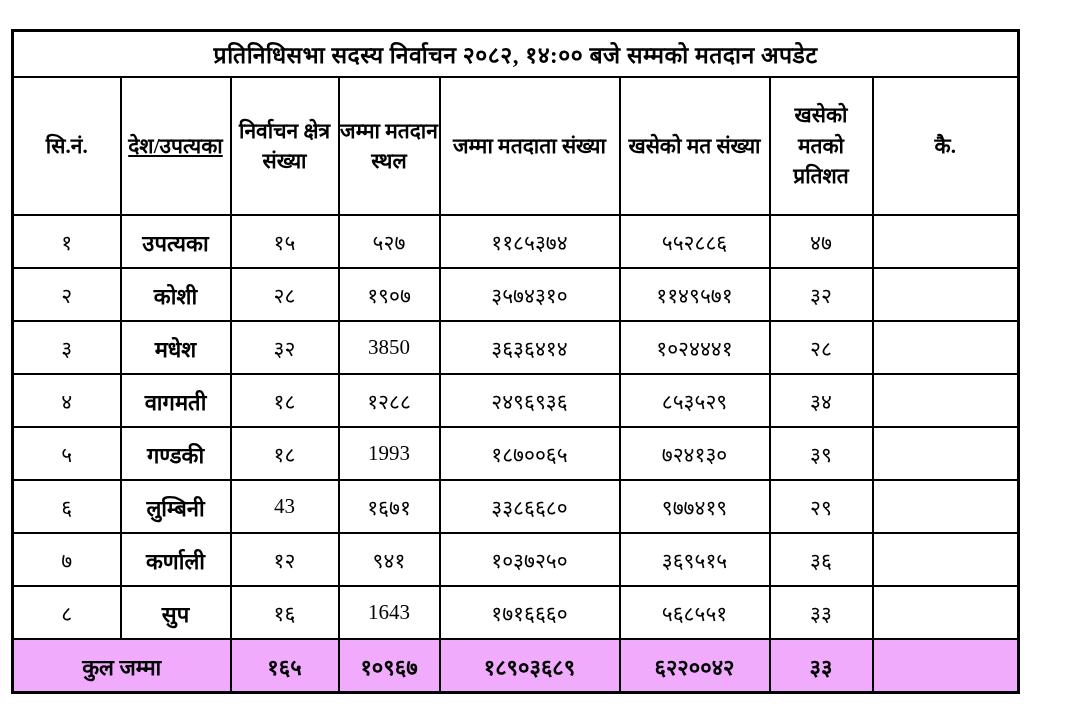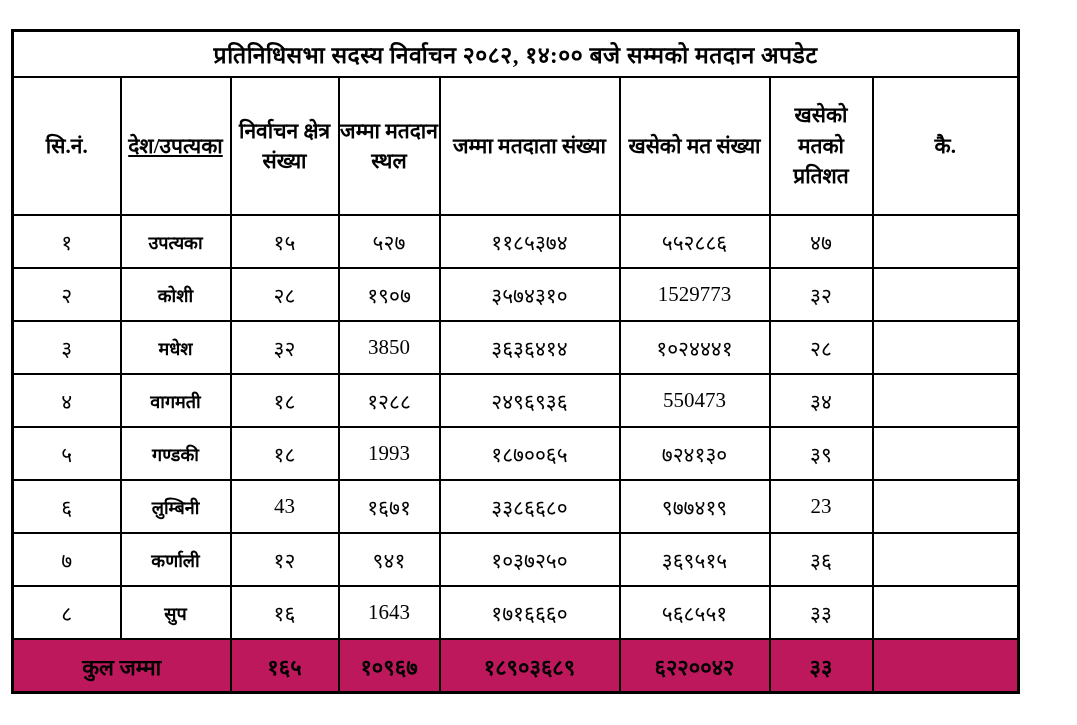--- a/index.html
+++ b/index.html
@@ -54,25 +54,25 @@
     word-break: break-all;
     margin-top: 28px;
   }
   .data-row td {
     height: 51px;
     font-size: 21px;
     font-weight: normal;
   }
   .data-row td.region {
     font-weight: bold;
-    font-size: 18px;
+    font-size: 22px;
   }
   .total-row td {
     height: 51px;
-    background: #be185d;
+    background: #f0abfc;
     font-weight: bold;
     font-size: 22px;
   }
 </style>
 </head>
 <body>
 
 <div class="page">
   <table class="main-table">
     <colgroup>
@@ -112,21 +112,21 @@
       <td>४७</td>
       <td></td>
     </tr>
 
     <tr class="data-row">
       <td>२</td>
       <td class="region">कोशी</td>
       <td>२८</td>
       <td>१९०७</td>
       <td>३५७४३१०</td>
-      <td>1529773</td>
+      <td>११४९५७१</td>
       <td>३२</td>
       <td></td>
     </tr>
 
     <tr class="data-row">
       <td>३</td>
       <td class="region">मधेश</td>
       <td>३२</td>
       <td>3850</td>
       <td>३६३६४१४</td>
@@ -134,21 +134,21 @@
       <td>२८</td>
       <td></td>
     </tr>
 
     <tr class="data-row">
       <td>४</td>
       <td class="region">वागमती</td>
       <td>१८</td>
       <td>१२८८</td>
       <td>२४९६९३६</td>
-      <td>550473</td>
+      <td>८५३५२९</td>
       <td>३४</td>
       <td></td>
     </tr>
 
     <tr class="data-row">
       <td>५</td>
       <td class="region">गण्डकी</td>
       <td>१८</td>
       <td>1993</td>
       <td>१८७००६५</td>
@@ -157,21 +157,21 @@
       <td></td>
     </tr>
 
     <tr class="data-row">
       <td>६</td>
       <td class="region">लुम्बिनी</td>
       <td>43</td>
       <td>१६७१</td>
       <td>३३८६६८०</td>
       <td>९७७४१९</td>
-      <td>23</td>
+      <td>२९</td>
       <td></td>
     </tr>
 
     <tr class="data-row">
       <td>७</td>
       <td class="region">कर्णाली</td>
       <td>१२</td>
       <td>९४१</td>
       <td>१०३७२५०</td>
       <td>३६९५१५</td>

